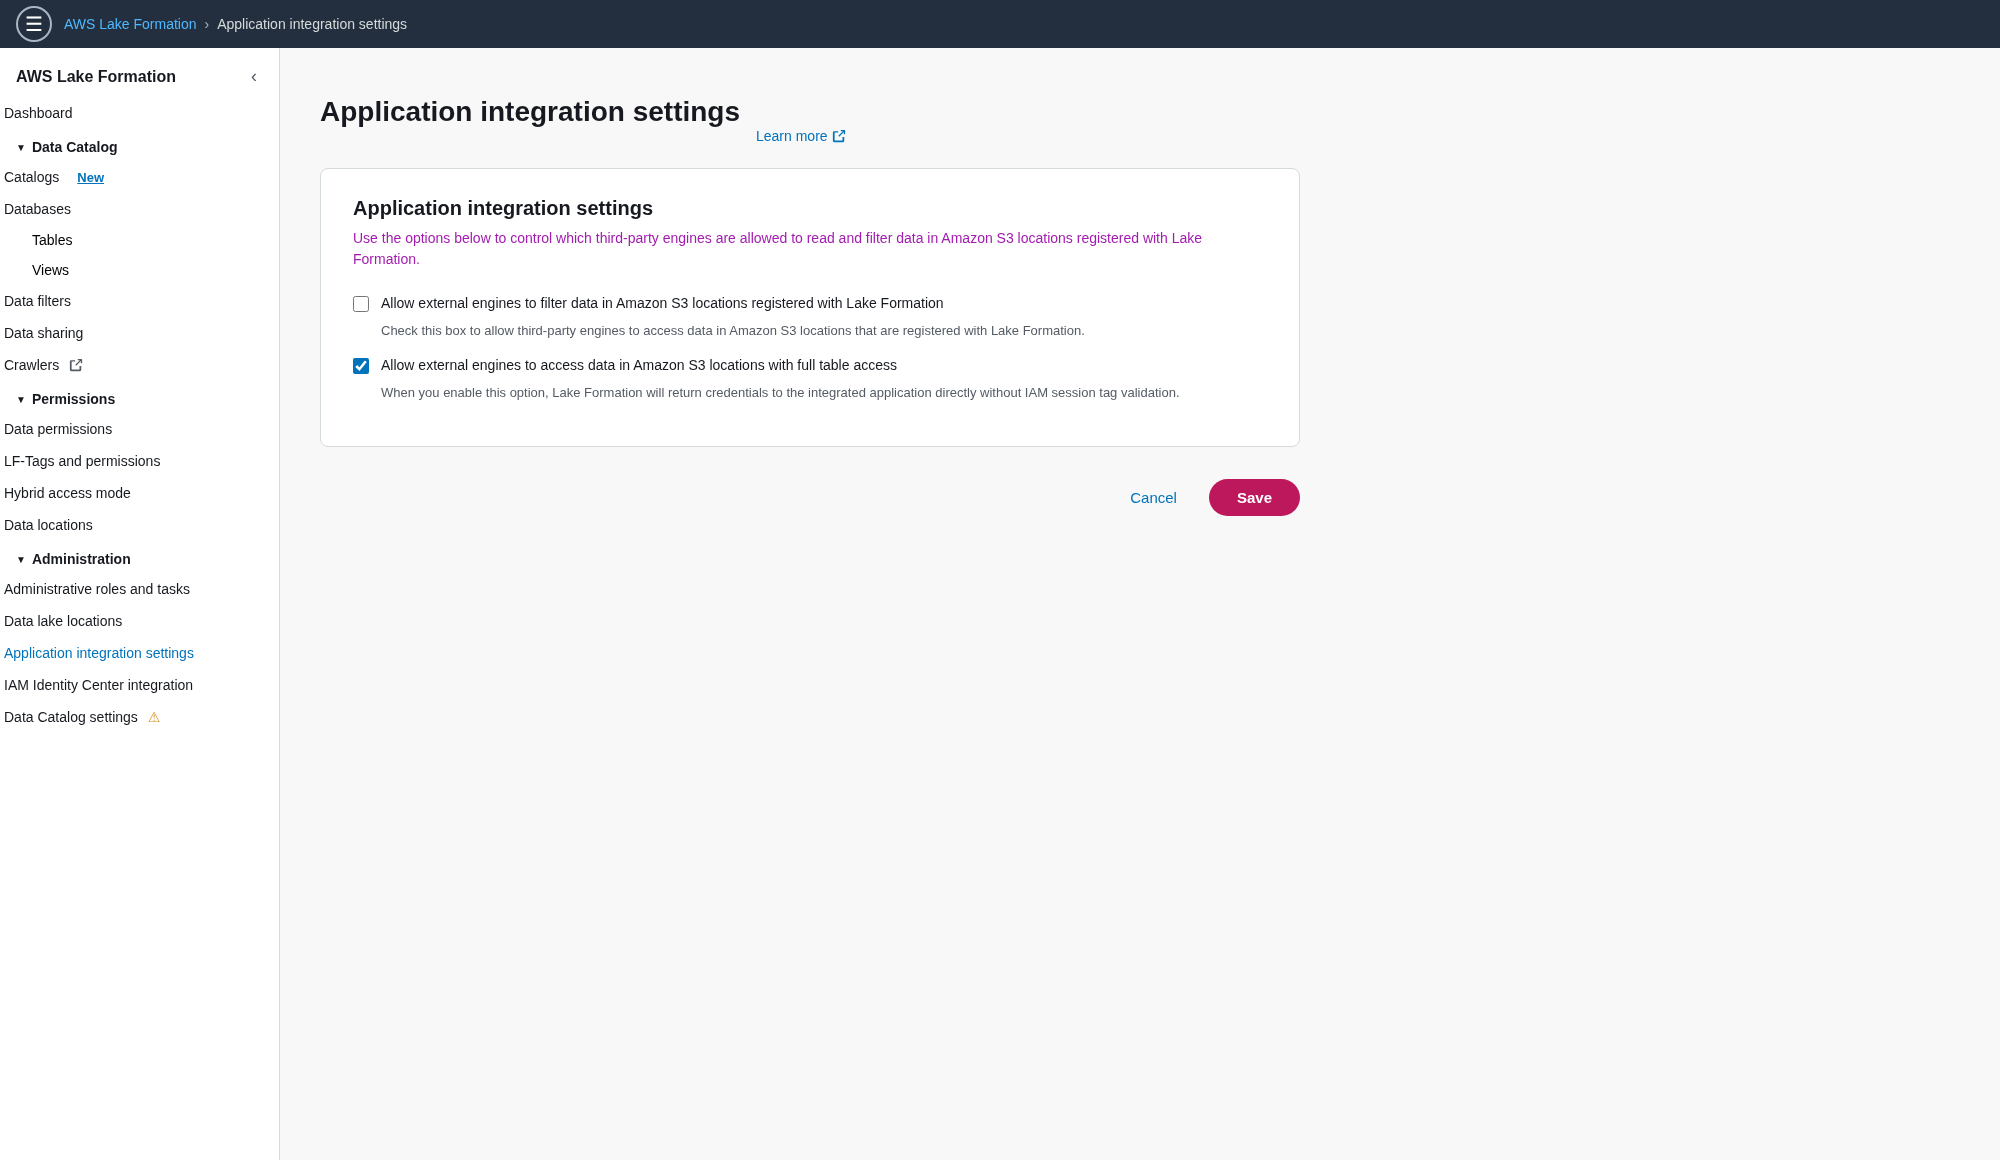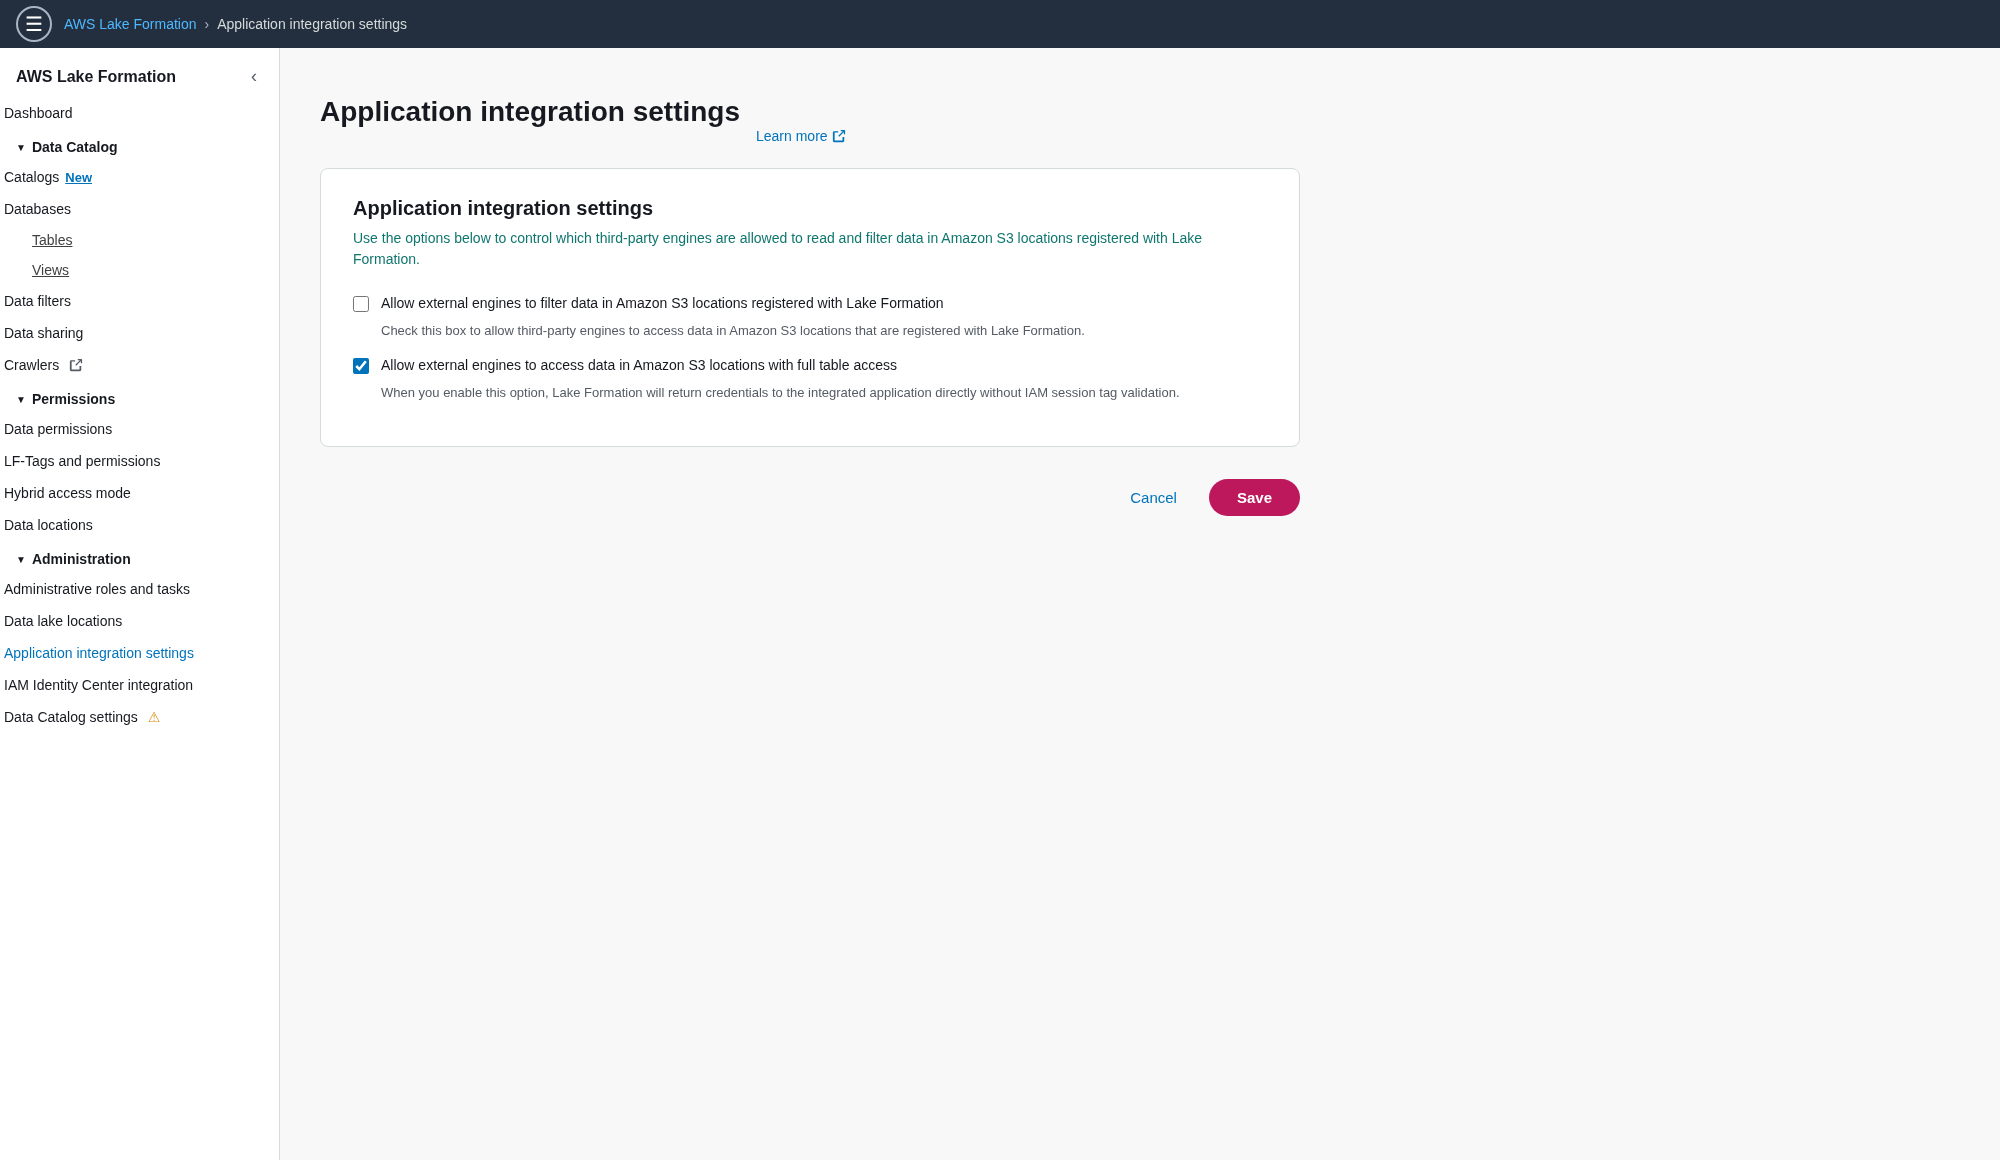--- a/index.html
+++ b/index.html
@@ -96,31 +96,30 @@
       display: flex;
       align-items: center;
       gap: 6px;
       cursor: pointer;
     }
     .sidebar-section-header .arrow { font-size: 10px; }
 
     .sidebar-sub-item {
       padding: 7px 16px 7px 32px;
       cursor: pointer;
-      color: #404040;
-      font-size: 14px;
-      text-decoration: underline;
+      color: #000000;
+      font-size: 14px;
     }
 
     .new-badge {
       color: #0073bb;
       font-weight: 700;
       font-size: 13px;
       text-decoration: underline;
-      margin-left: 0;
+      margin-left: 12px;
     }
 
     .external-link-icon {
       display: inline-block;
       width: 14px;
       height: 14px;
       margin-left: 4px;
       vertical-align: middle;
     }
 
@@ -161,21 +160,21 @@
       padding: 28px 32px;
       max-width: 980px;
       margin-bottom: 32px;
     }
     .settings-card h3 {
       font-size: 20px;
       font-weight: 700;
       margin-bottom: 8px;
     }
     .settings-card .description {
-      color: #0f766e;
+      color: #a21caf;
       font-size: 14px;
       margin-bottom: 24px;
       line-height: 1.5;
     }
 
     .checkbox-row {
       display: flex;
       gap: 12px;
       margin-bottom: 16px;
       align-items: flex-start;

